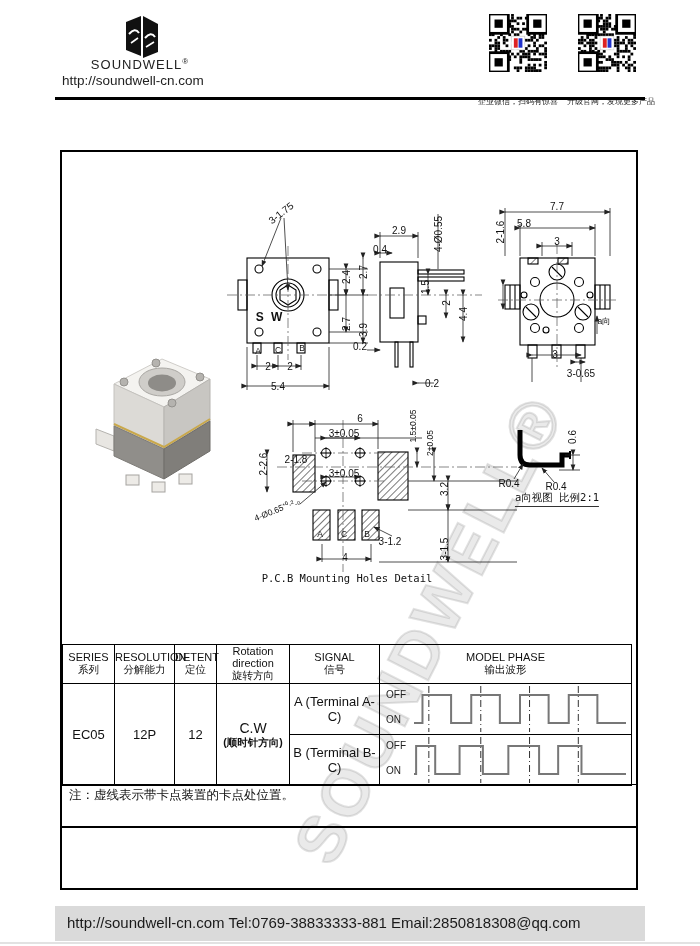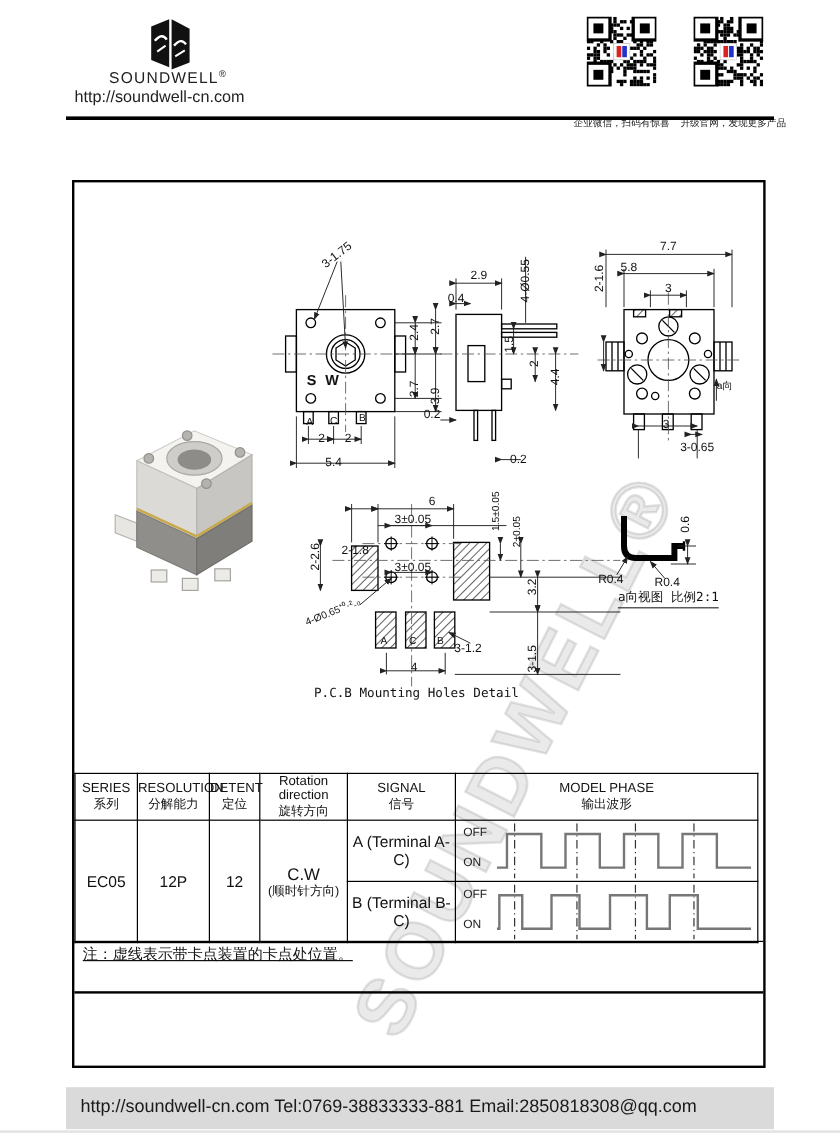--- a/index.html
+++ b/index.html
@@ -38,29 +38,29 @@
 
   
   .resol-title{position:absolute;left:0;top:468px;width:100%;height:24px;border-top:2px solid #000;box-sizing:border-box;
                font-size:13.5px;padding:4px 0 0 6px;}
   table.spec{position:absolute;left:0;top:492px;width:570px;border-collapse:collapse;table-layout:fixed;font-size:13px;}
   table.spec th,table.spec td{border:1px solid #000;text-align:center;padding:0;font-weight:normal;}
   table.spec tr.h th{height:37px;font-size:11px;}
   table.spec .zh{font-size:10.5px;}
   table.spec td{height:50px;}
   td.sigcell{text-align:left;padding-left:8px;font-size:13px;}
-  .rot-en{font-size:14px;} .rot-zh{font-size:10.5px;}
+  .rot-en{font-size:14px;} .rot-zh{font-size:10.5px;font-weight:bold;}
   .wavecell{position:relative;height:50px;}
   .wavecell .lvl{position:absolute;left:6px;font-size:10px;color:#222;}
   .lvl.off{top:5px;} .lvl.on{top:30px;}
   .wavecell svg{position:absolute;left:34px;top:2px;}
 
   .notebox{position:absolute;left:0;top:632px;width:100%;height:44px;border-top:1px solid #000;border-bottom:2px solid #000;box-sizing:border-box;}
   .note-en{font-size:13.5px;padding:4px 0 0 7px;}
-  .note-zh{font-size:12.5px;padding:2px 0 0 7px;text-decoration:underline;}
+  .note-zh{font-size:12.5px;padding:2px 0 0 7px;}
 
   
   .footerbar{position:absolute;left:55px;top:906px;width:590px;height:35px;background:#dadada;
              font-size:15px;color:#1a1a1a;line-height:33px;padding-left:12px;box-sizing:border-box;white-space:nowrap;}
   .bottomline{position:absolute;left:0;top:942px;width:700px;height:2px;background:#e2e2e2;}
 </style>
 </head>
 <body>
 
 <div class="page">

